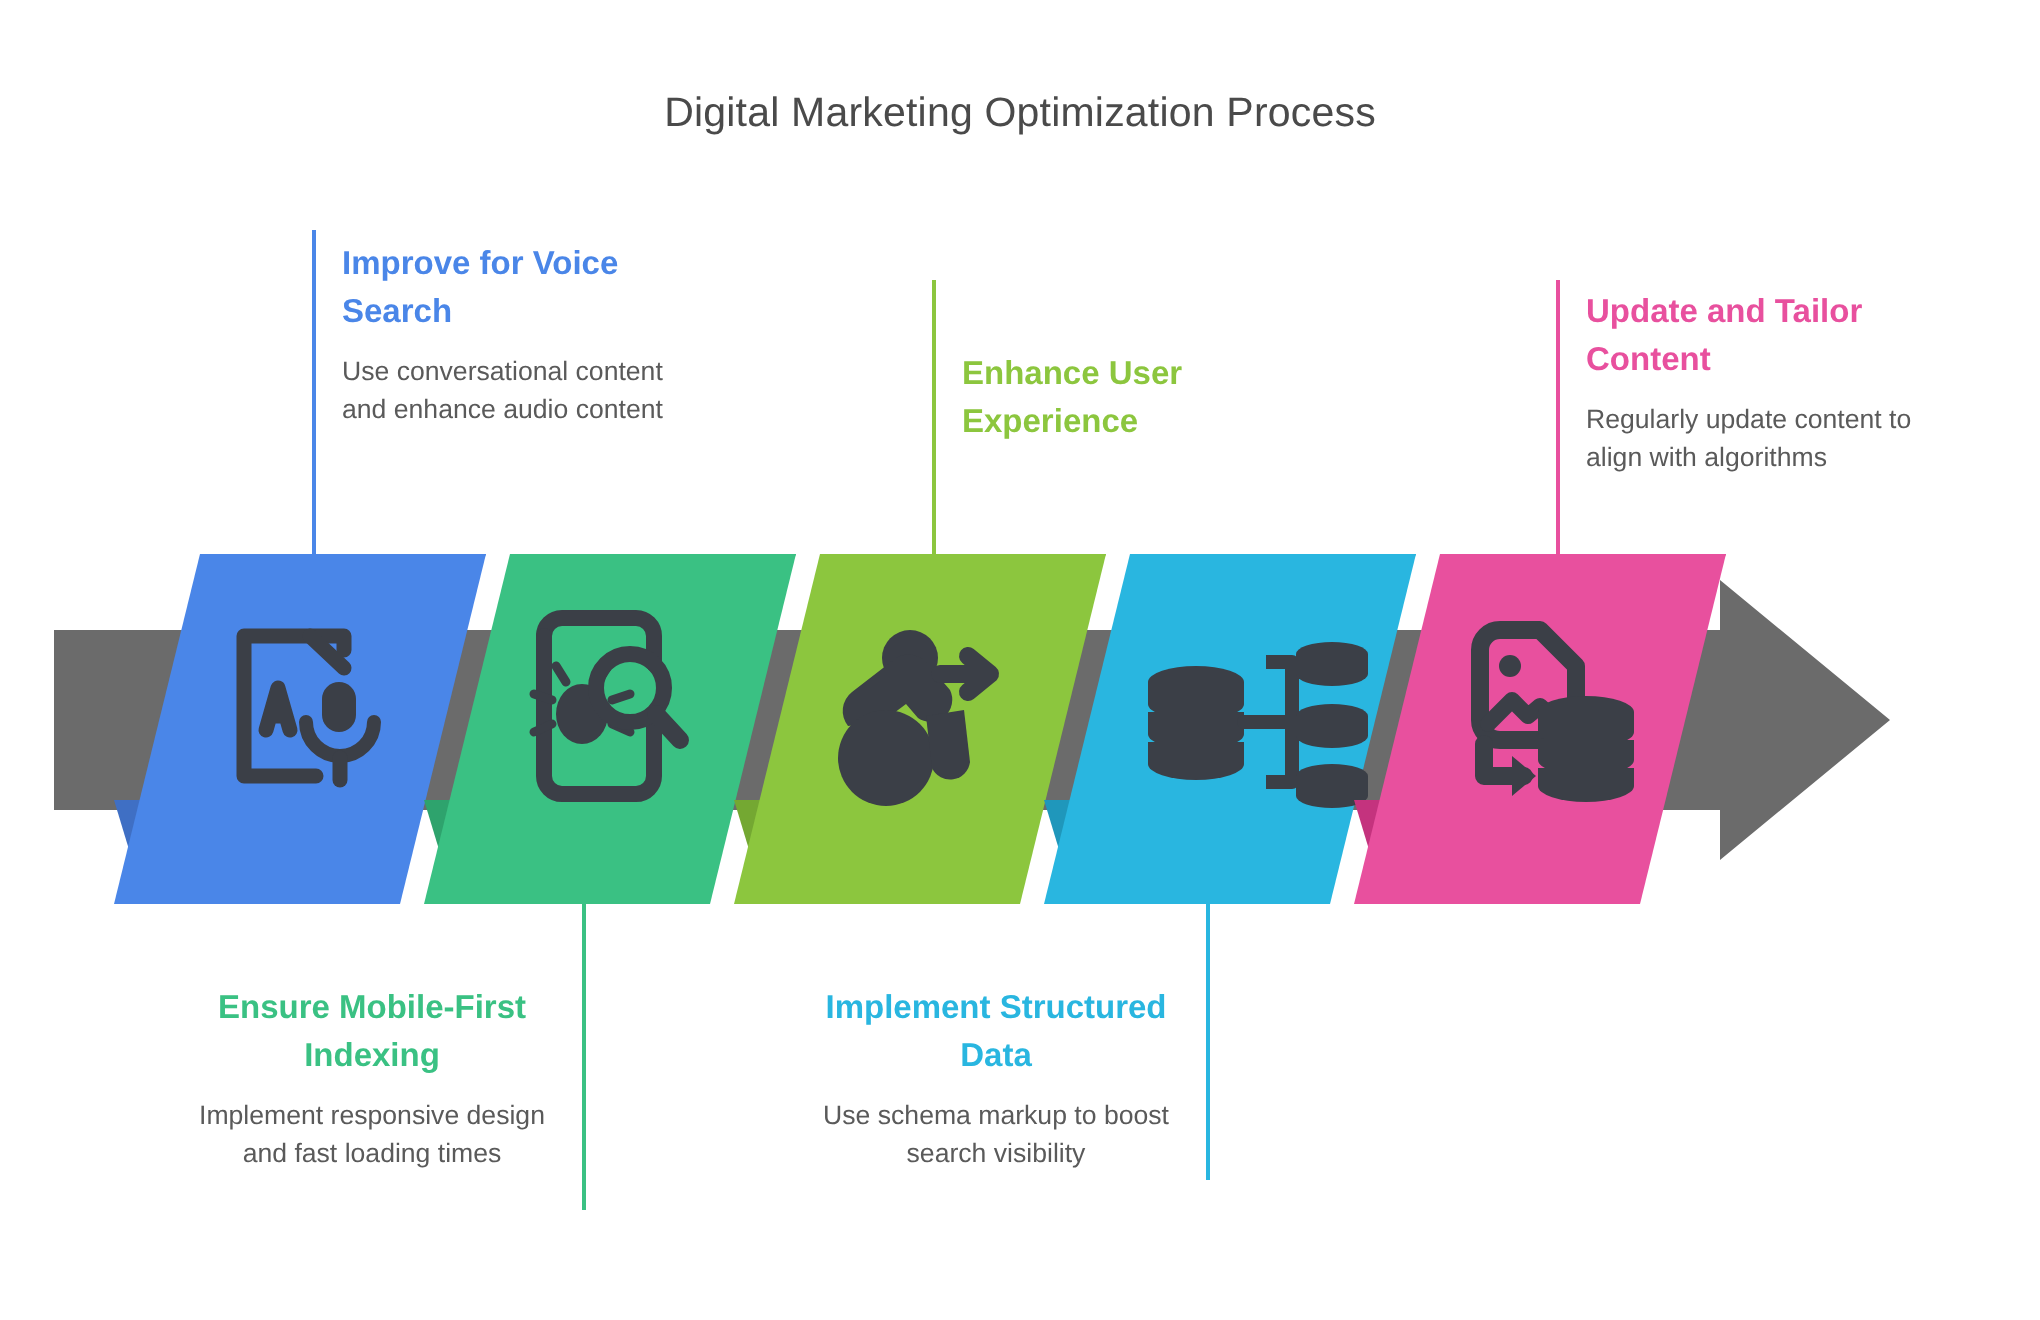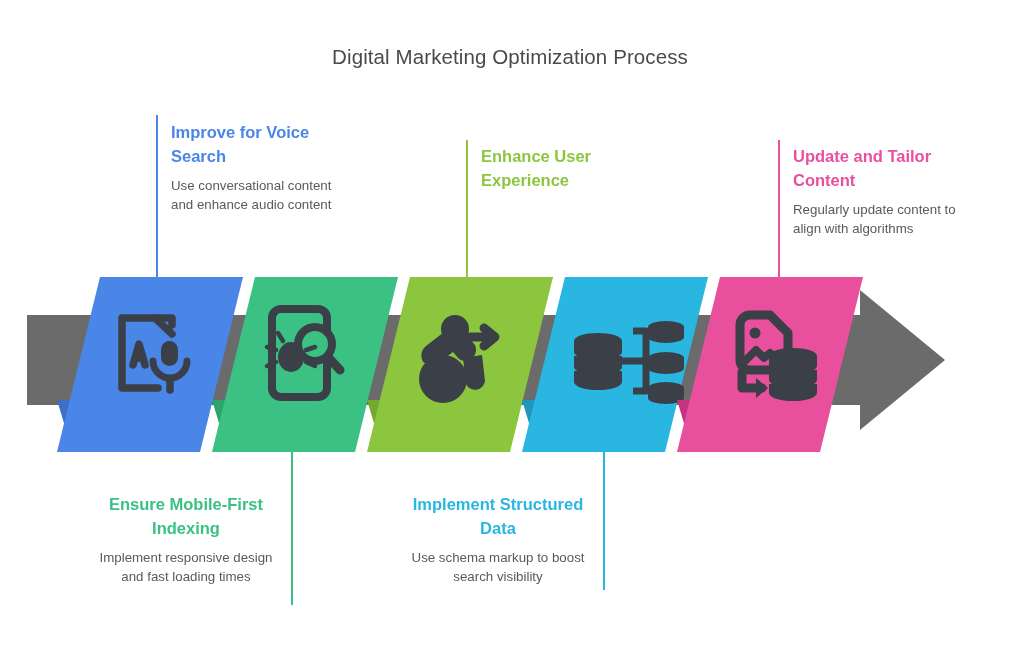--- a/index.html
+++ b/index.html
@@ -186,21 +186,21 @@
     <div class="c-head" style="color:#4a86e8;">Improve for Voice Search</div>
     <div class="c-body">Use conversational content and enhance audio content</div>
   </div>
 
   <div class="callout align-right" style="left:95px; top:492px; width:182px;">
     <div class="c-head" style="color:#3ac183;">Ensure Mobile-First Indexing</div>
     <div class="c-body">Implement responsive design and fast loading times</div>
   </div>
 
   <div class="callout align-left" style="left:481px; top:144px; width:180px;">
-    <div class="c-head" style="color:#8cc63e;">Enhance User Experience</div>
+    <div class="c-head" style="color:#8cc63e;margin-top:31px;">Enhance User Experience</div>
   </div>
 
   <div class="callout align-left" style="left:793px; top:144px; width:190px;">
     <div class="c-head" style="color:#e8509e;">Update and Tailor Content</div>
     <div class="c-body">Regularly update content to align with algorithms</div>
   </div>
 
   <div class="callout align-right" style="left:410px; top:492px; width:176px;">
     <div class="c-head" style="color:#29b6e0;">Implement Structured Data</div>
     <div class="c-body">Use schema markup to boost search visibility</div>

